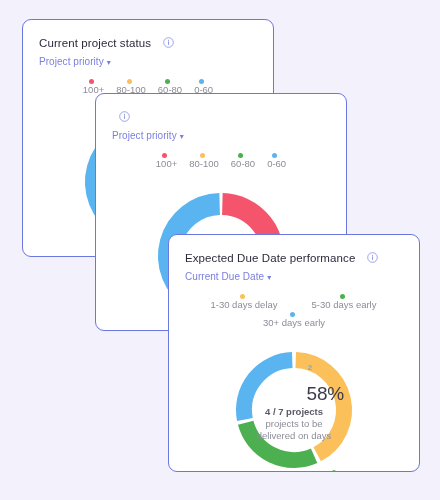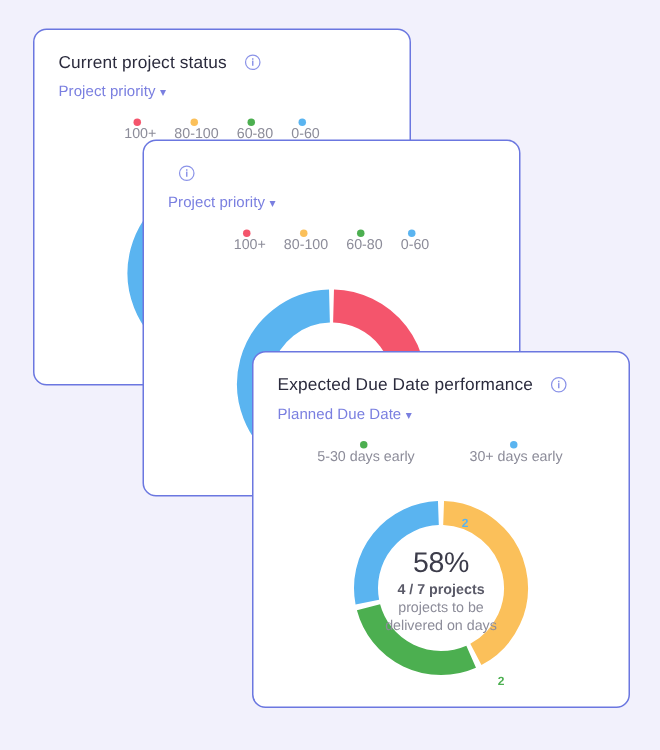--- a/index.html
+++ b/index.html
@@ -118,20 +118,21 @@
     transform: translate(-50%, -50%);
     text-align: center;
     width: 100px;
     pointer-events: none;
   }
   .pct {
     font-size: 19px;
     color: #3c3c4a;
     line-height: 1.05;
     letter-spacing: -.2px;
+    text-align: right;
   }
   .center-sub {
     margin-top: 2px;
     font-size: 9.5px;
     color: #8c8c99;
     line-height: 1.25;
   }
   .center-sub b { color: #5a5a68; font-weight: bold; }
 
   .arc-label {
@@ -243,25 +244,29 @@
     <div class="card-head">
       <span class="card-title">Expected Due Date performance</span>
       <span class="info-icon">
         <svg viewBox="0 0 16 16" width="11" height="11">
           <circle cx="8" cy="8" r="7" fill="none" stroke="#8b93e8" stroke-width="1.2"></circle>
           <rect x="7.3" y="6.4" width="1.4" height="5" fill="#8b93e8"></rect>
           <rect x="7.3" y="4.1" width="1.4" height="1.5" fill="#8b93e8"></rect>
         </svg>
       </span>
       <div class="subtitle">
-        <span>Planned Due Date</span><span class="caret">▾</span>
+        <span>Current Due Date</span><span class="caret">▾</span>
       </div>
     </div>
 
     <div class="legend two-col">
+      <div class="legend-item">
+        <span class="legend-dot" style="background:#fbc05a"></span>
+        <span>1-30 days delay</span>
+      </div>
       <div class="legend-item">
         <span class="legend-dot" style="background:#4caf50"></span>
         <span>5-30 days early</span>
       </div>
       <div class="legend-item">
         <span class="legend-dot" style="background:#5ab4f0"></span>
         <span>30+ days early</span>
       </div>
     </div>
 

